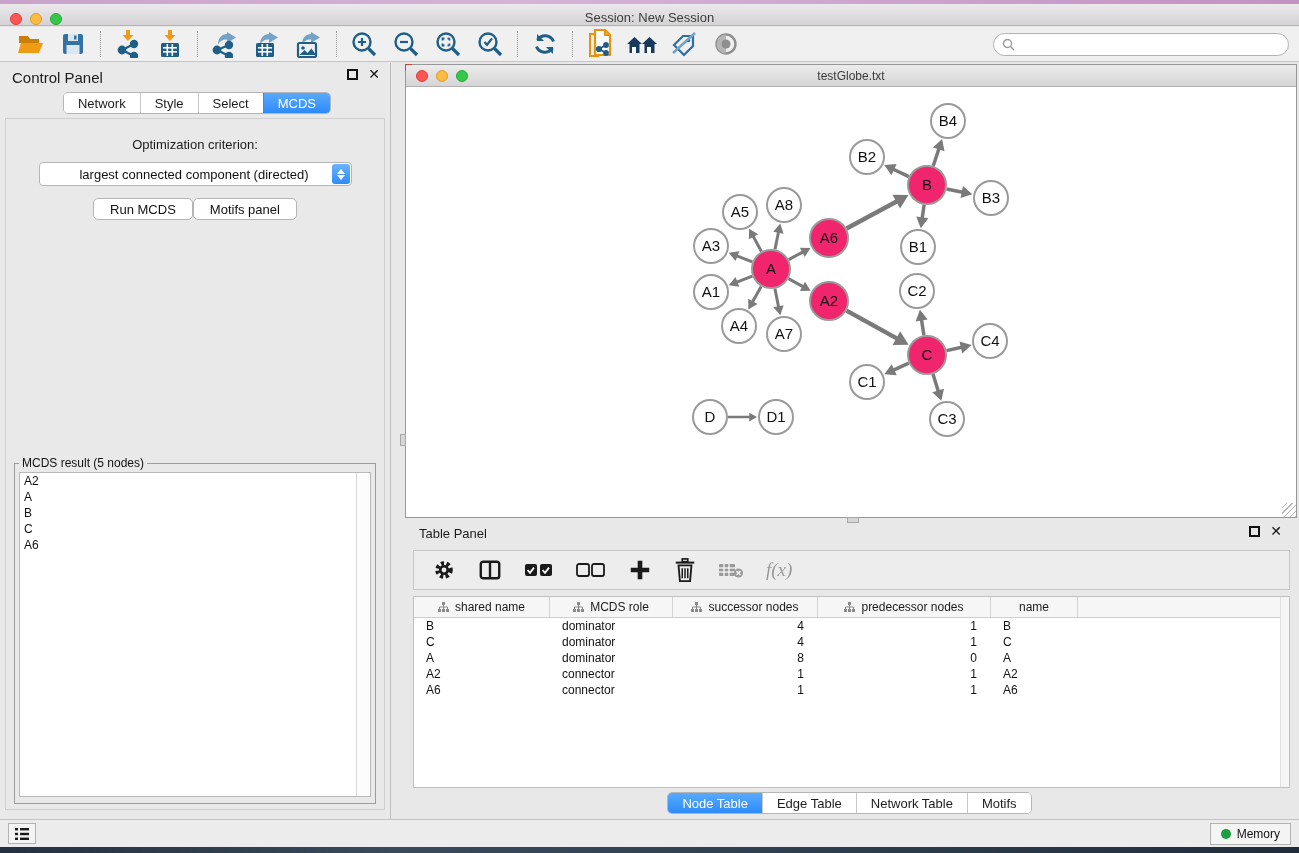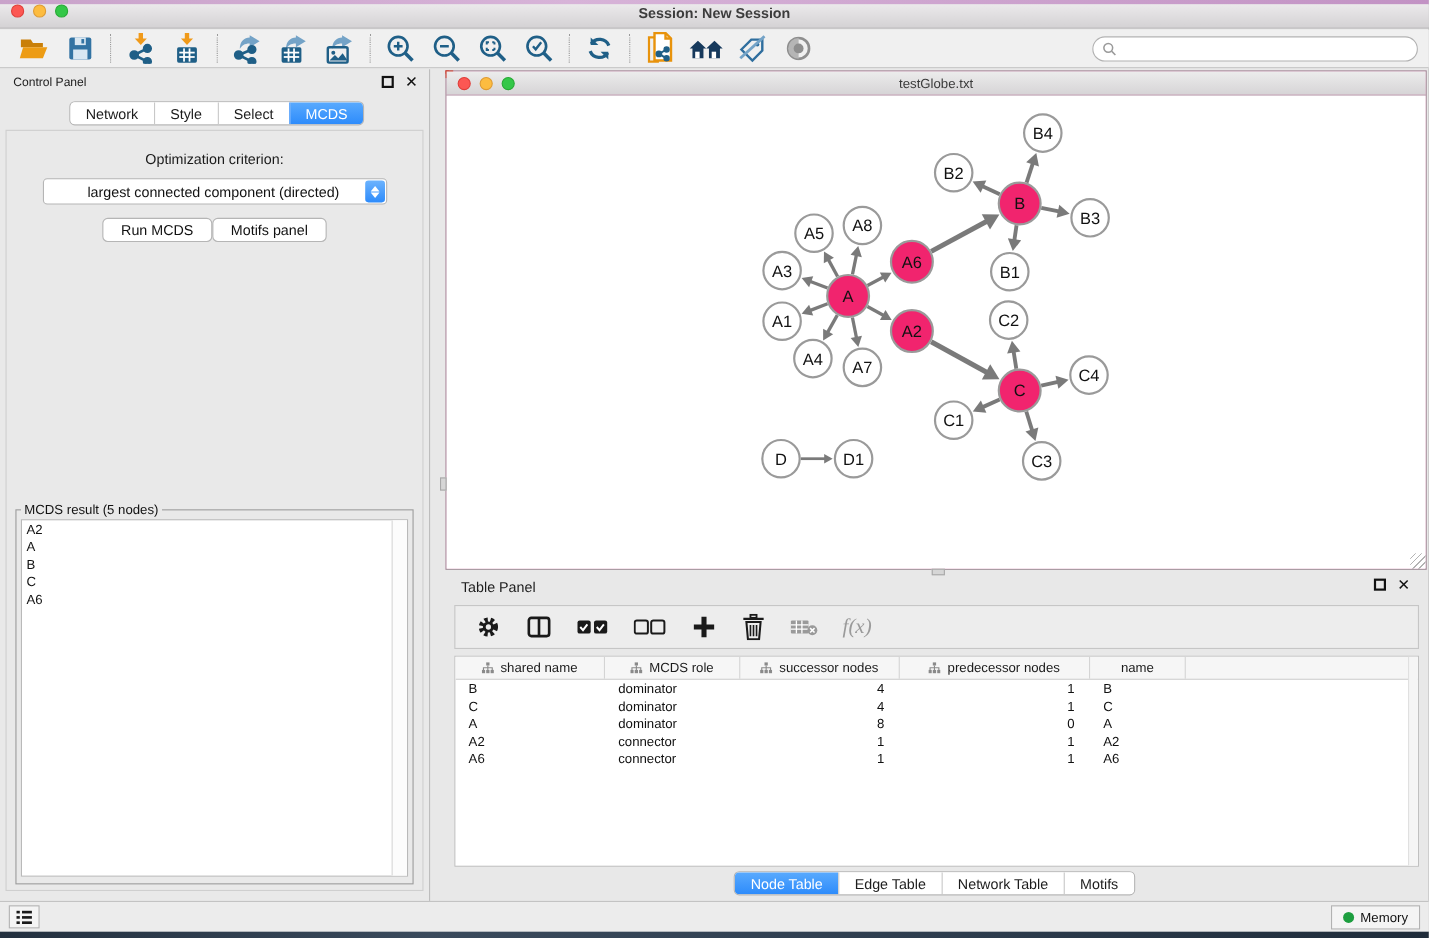--- a/index.html
+++ b/index.html
@@ -8,21 +8,21 @@
 
   
   .wall-top { position:absolute; left:0; top:0; width:100%; height:4px;
     background:linear-gradient(90deg,#c9a2ca,#d7b3d8 40%,#c292c4); }
   .wall-bottom { position:absolute; left:0; bottom:0; width:100%; height:6px;
     background:linear-gradient(90deg,#23303f,#3a4a5c 30%,#2c3b4c 70%,#1f2c3a); }
 
   
   .titlebar { position:absolute; left:0; top:4px; width:100%; height:22px;
     background:linear-gradient(#ebe9eb,#d4d2d4); border-bottom:1px solid #b4b2b4;
-    display:flex; align-items:flex-start;font-weight:bold; }
+    display:flex; align-items:flex-end; }
   .tl { width:12px; height:12px; border-radius:50%; margin-right:8px; }
   .tl.red   { background:#fc5753; border:1px solid #df3e3a; }
   .tl.yellow{ background:#fdbc40; border:1px solid #de9b33; }
   .tl.green { background:#34c748; border:1px solid #27aa35; }
   .tl-group { display:flex; margin-left:10px; }
   .titlebar-title { position:absolute; left:0; right:0; text-align:center;
     font-size:13px; color:#3c3c3c; }
 
   
   .toolbar { position:absolute; left:0; top:27px; width:100%; height:35px;
@@ -32,21 +32,21 @@
   .tsep { width:1px; height:26px; border-left:1px dotted #999; margin:0 6px; }
   .search-wrap { position:absolute; right:10px; top:6px; width:296px; height:23px;
     background:#fff; border:1px solid #b2b2b2; border-radius:12px;
     display:flex; align-items:center; padding-left:8px; }
   .search-wrap input { border:none; outline:none; flex:1; height:18px; font-size:12px;
     font-family:"Liberation Sans",sans-serif; background:transparent; }
 
   
   .control-panel { position:absolute; left:0; top:63px; width:391px; height:757px;
     background:#e9e9e9; border-right:1px solid #bdbdbd; }
-  .cp-header { position:absolute; top:6px; left:12px; font-size:11px; color:#1c1c1c; }
+  .cp-header { position:absolute; top:6px; left:12px; font-size:15px; color:#1c1c1c; }
   .panel-icons { position:absolute; top:6px; right:10px; display:flex; gap:10px; align-items:center; }
   .ic-float { width:11px; height:11px; border:2px solid #111; display:inline-block; }
   .ic-close { font-size:14px; font-weight:bold; color:#111; line-height:11px; }
 
   .seg { display:flex; border:1px solid #b5b5b5; border-radius:5px; background:#fff;
     overflow:hidden; height:22px; }
   .seg-item { padding:0 14px; font-size:13px; color:#1c1c1c; display:flex; align-items:center;
     border-left:1px solid #c8c8c8; background:#fff; white-space:nowrap; }
   .seg-item:first-child { border-left:none; }
   .seg-item.active { background:linear-gradient(#59aafe,#2d8bfb); color:#fff; border-left-color:#2d8bfb; }

